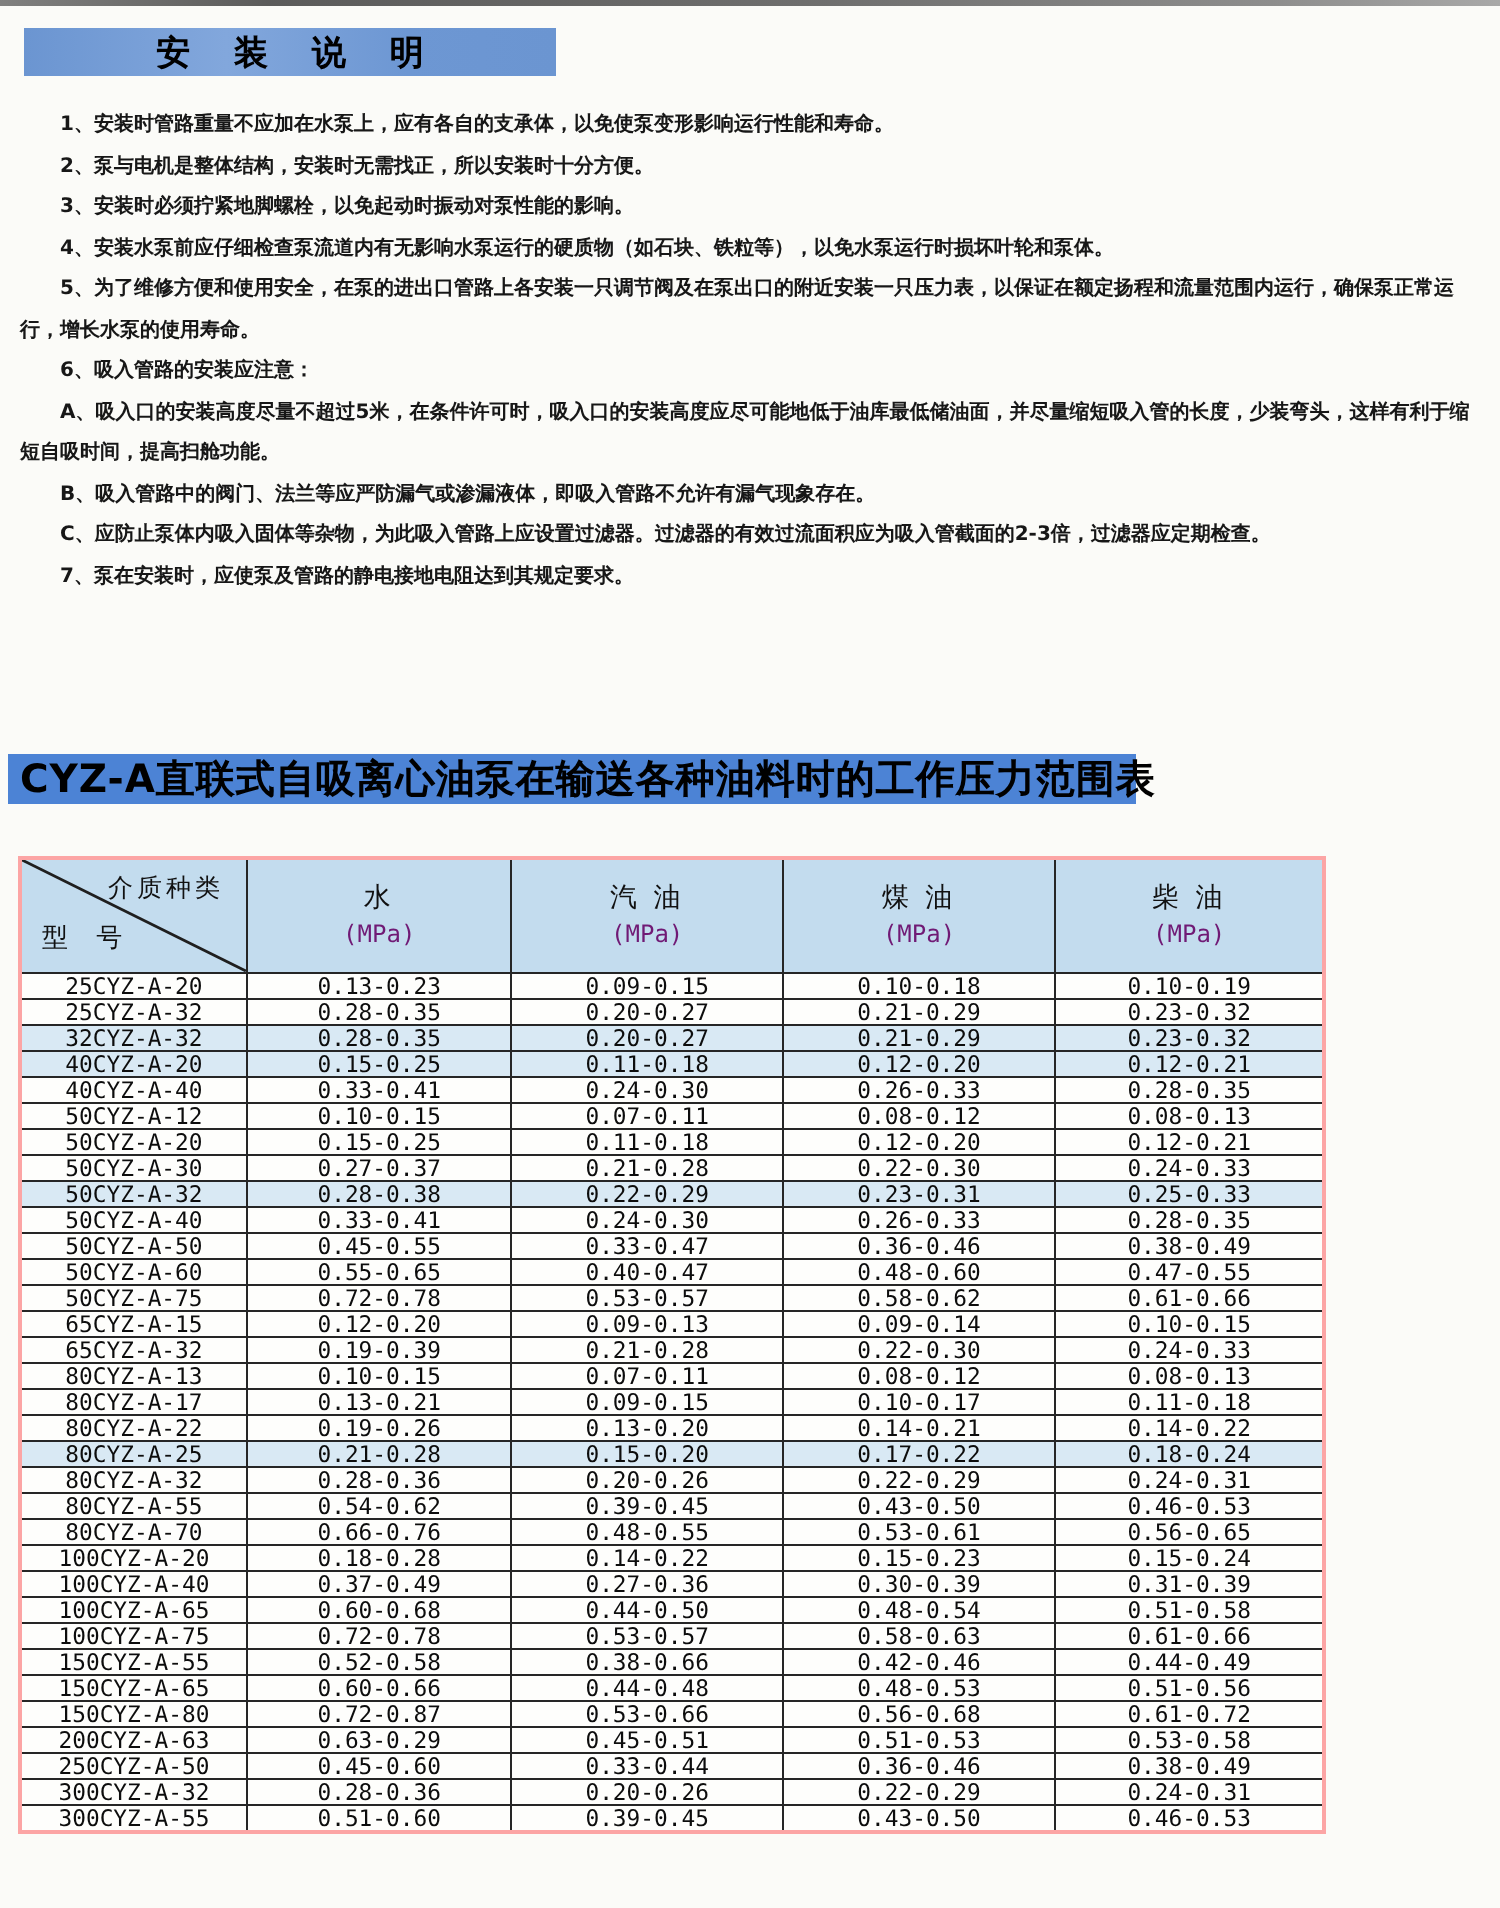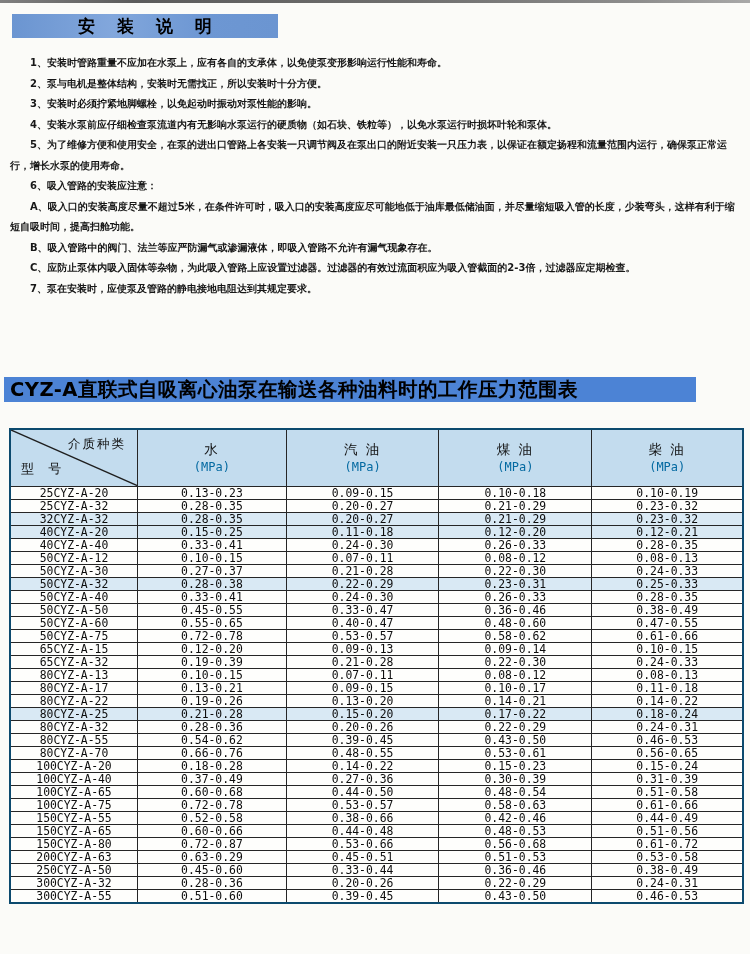--- a/index.html
+++ b/index.html
@@ -29,56 +29,56 @@
     letter-spacing: 8px; text-indent: 8px; white-space: nowrap;
   }
   .instructions {
     position: absolute; top: 53px; left: 10px; right: 9px;
     font-size: 10px; line-height: 20.5px; font-weight: 600;
     color: #171717;
   }
   .instructions .para { text-indent: 2em; }
   .banner {
     position: absolute; top: 377px; left: 4px;
-    width: 692px; height: 25px;
+    width: 564px; height: 25px;
     background: var(--banner-blue);
     display: flex; align-items: center;
     padding-left: 6px;
   }
   .banner .banner-text {
     font-size: 19.5px; font-weight: bold; color: #000;
     letter-spacing: .5px; white-space: nowrap;
   }
   table.pressure {
     position: absolute; top: 428px; left: 9px;
-    width: 735px;
+    width: 654px;
     border-collapse: collapse;
     table-layout: fixed;
-    border: 2px solid #0c4a6e;
+    border: 2px solid #fca5a5;
   }
   table.pressure th, table.pressure td { border: 1px solid #262626; }
   table.pressure thead th {
     background: var(--table-header-blue);
     height: 57px;
     font-weight: 500;
     vertical-align: middle;
     text-align: center;
   }
   th.corner { position: relative; padding: 0; }
   th.corner svg.diag { position: absolute; top: 0; left: 0; width: 100%; height: 100%; }
   th.corner .corner-top {
     position: absolute; top: 6px; right: 11px;
     font-size: 12.5px; letter-spacing: 2px; color: #111;
   }
   th.corner .corner-bottom {
     position: absolute; bottom: 8px; left: 10px;
     font-size: 13px; letter-spacing: 5px; color: #111; white-space: nowrap;
   }
   .col-name { font-size: 13.5px; letter-spacing: 2px; color: #111; line-height: 1.45; white-space: pre; }
-  .col-unit { font-size: 12px; color: #0369a1; line-height: 1.3;
+  .col-unit { font-size: 12px; color: #701a75; line-height: 1.3;
     font-family: "DejaVu Sans Mono", monospace; }
   table.pressure tbody td {
     height: 12.78px;
     font-family: "DejaVu Sans Mono", monospace;
     font-size: 11.4px; line-height: 12px;
     text-align: center; vertical-align: middle;
     color: #0d0d0d;
     background: #fefefc;
     padding: 0;
     white-space: nowrap;
@@ -183,20 +183,27 @@
         <td>0.28-0.35</td>
       </tr>
       <tr>
         <td>50CYZ-A-12</td>
         <td>0.10-0.15</td>
         <td>0.07-0.11</td>
         <td>0.08-0.12</td>
         <td>0.08-0.13</td>
       </tr>
       <tr>
+        <td>50CYZ-A-20</td>
+        <td>0.15-0.25</td>
+        <td>0.11-0.18</td>
+        <td>0.12-0.20</td>
+        <td>0.12-0.21</td>
+      </tr>
+      <tr>
         <td>50CYZ-A-30</td>
         <td>0.27-0.37</td>
         <td>0.21-0.28</td>
         <td>0.22-0.30</td>
         <td>0.24-0.33</td>
       </tr>
       <tr class="tint">
         <td>50CYZ-A-32</td>
         <td>0.28-0.38</td>
         <td>0.22-0.29</td>

